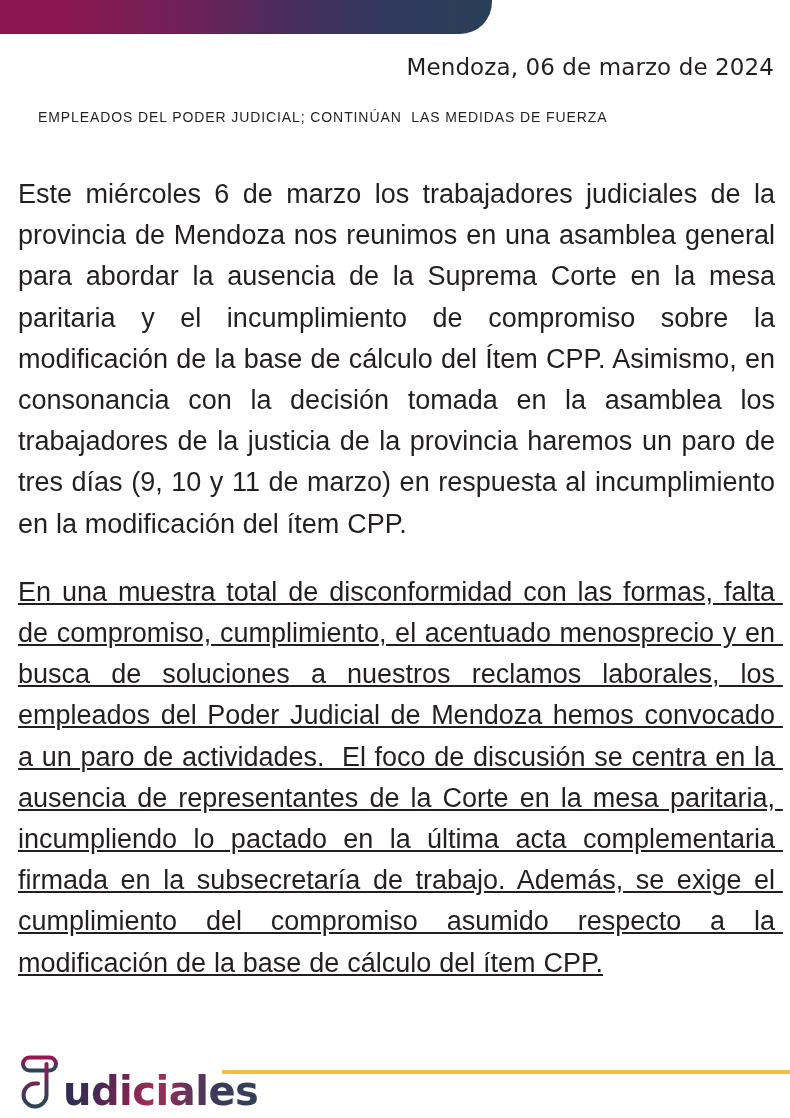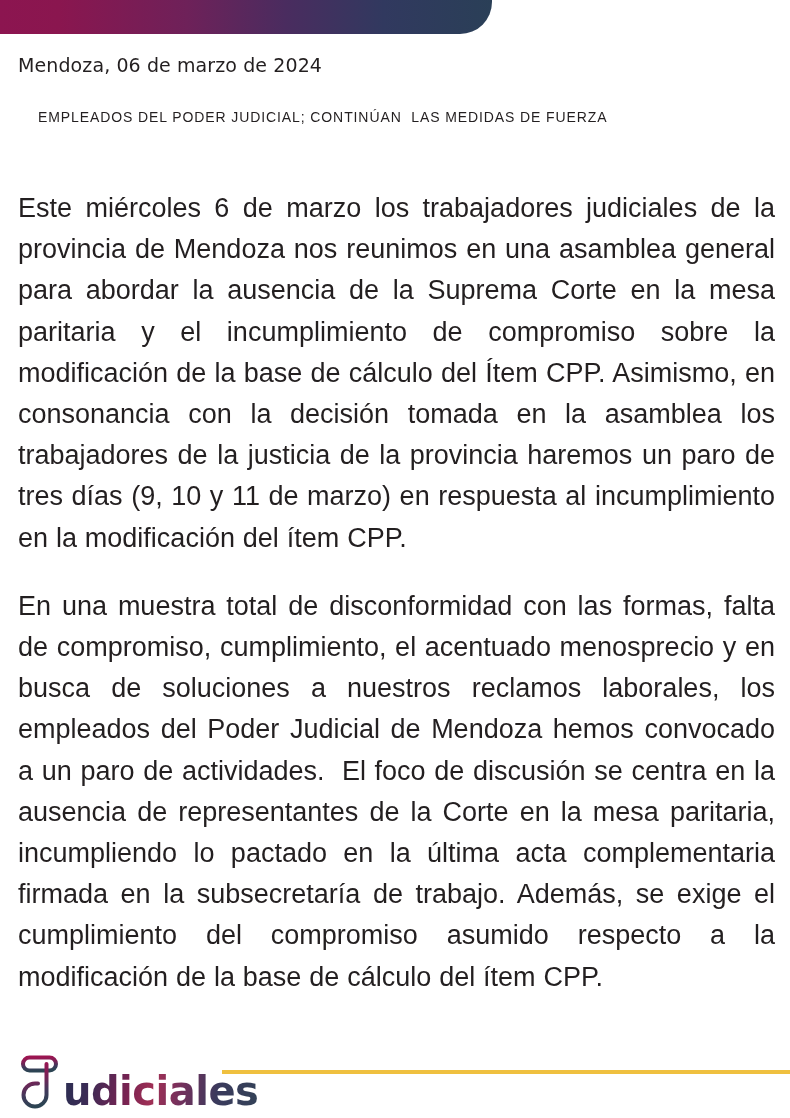--- a/index.html
+++ b/index.html
@@ -26,22 +26,23 @@
     border-bottom-right-radius: 32px;
     background: linear-gradient(90deg, #8c1550 0%, #8a164f 12%, #6e2159 38%, #4a2c5f 58%, #31395f 78%, #2a3f57 100%);
   }
 
   
   .date-line {
     position: absolute;
     left: 18px;
     right: 16px;
     top: 54px;
+    text-align: right;
     font-family: "DejaVu Sans", sans-serif;
-    font-size: 19px;
+    font-size: 23px;
     font-weight: 400;
     color: #231f20;
     letter-spacing: 0.1px;
   }
 
   
   .doc-title {
     position: absolute;
     left: 38px;
     right: 46px;
@@ -64,25 +65,25 @@
     top: 172px;
     width: 757px;
   }
   .para {
     font-family: "Liberation Sans Narrow", "Liberation Sans", sans-serif;
     font-size: 27px;
     line-height: 41.2px;
     color: #231f20;
     text-align: justify;
     text-align-last: left;
-    margin: 16px 0 27px 0;
+    margin: 2px 0 27px 0;
     white-space: pre-wrap;
     word-spacing: 0.4px;
   }
-  .para:last-child { margin-bottom: 0; }
+  .para:last-child { margin-bottom: 0; text-decoration: underline; }
 
   
   .footer {
     position: absolute;
     left: 0;
     bottom: 0;
     width: 787px;
     height: 98px;
     padding-left: 32px;
   }

